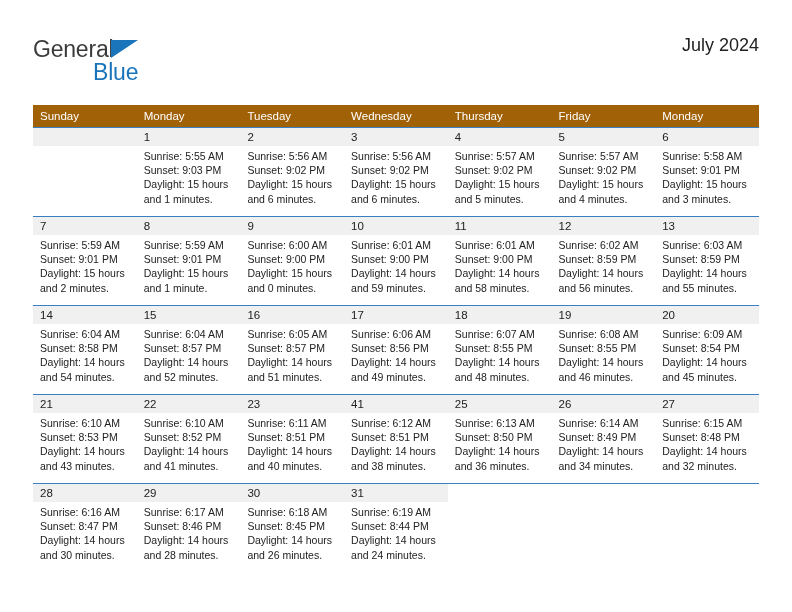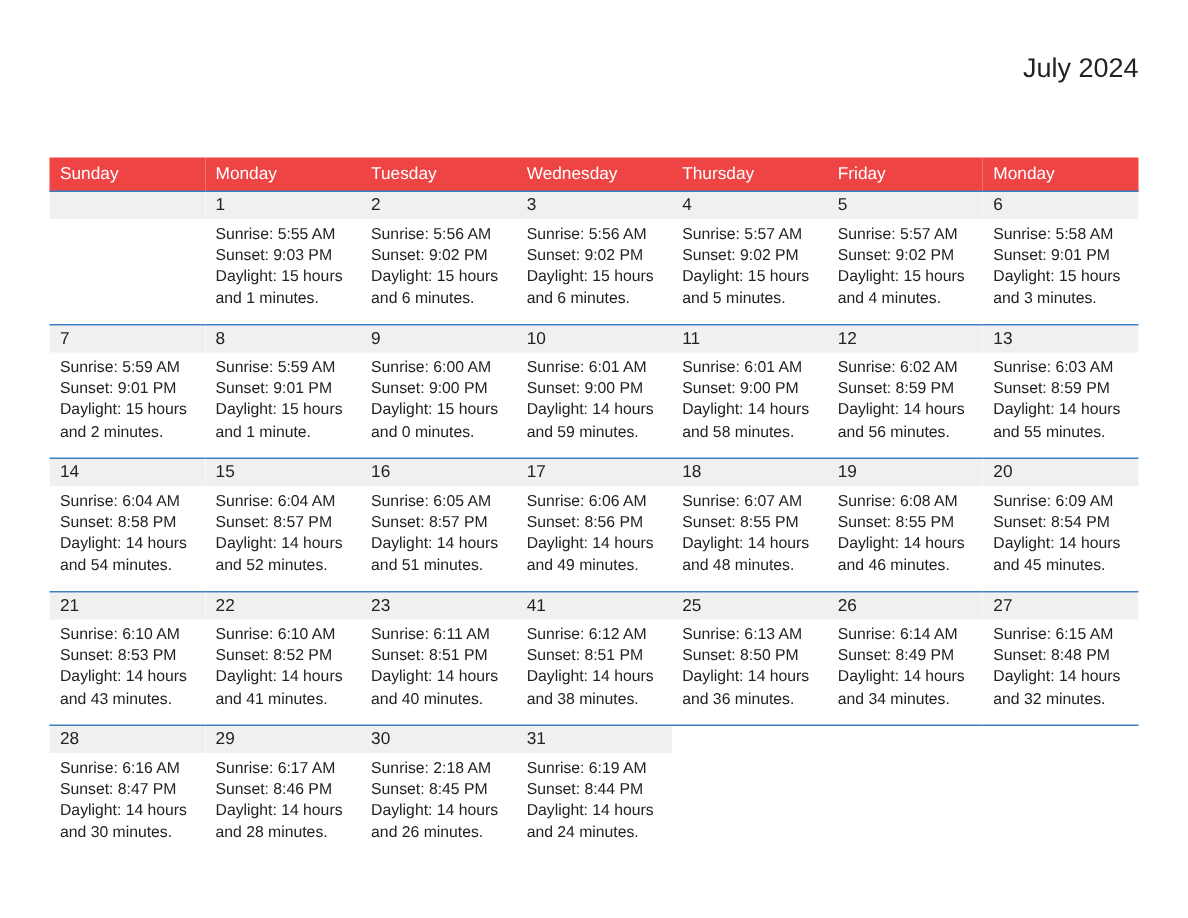--- a/index.html
+++ b/index.html
@@ -87,21 +87,21 @@
   
   .calendar {
     position: absolute;
     left: 33px;
     top: 105px;
     width: 726px;
     border-collapse: collapse;
     table-layout: fixed;
   }
   .dow-row th {
-    background: #ef4444;
+    background: #a16207;
     color: #ffffff;
     font-size: 11.5px;
     font-weight: normal;
     text-align: left;
     padding: 5px 0 5px 7px;
     height: 19px;
     box-sizing: border-box;
     border: none;
   }
   .week-row td {
@@ -142,20 +142,25 @@
     white-space: nowrap;
   }
 </style>
 </head>
 <body>
 
 <div class="page">
 
   <div class="header">
 
+    <div class="logo">
+      <span class="logo-general">General</span>
+      <span class="logo-triangle"></span>
+      <span class="logo-blue">Blue</span>
+    </div>
 
     <div class="title-block">
       <div class="cal-title">July 2024</div>
     </div>
 
   </div>
 
   <table class="calendar">
     <thead>
       <tr class="dow-row">
@@ -504,21 +509,21 @@
             <div>Sunset: 8:46 PM</div>
             <div>Daylight: 14 hours</div>
             <div>and 28 minutes.</div>
           </div>
         </div>
           </td>
         <td>
             <div class="cell-inner">
           <div class="daynum">30</div>
           <div class="details">
-            <div>Sunrise: 2:18 AM</div>
+            <div>Sunrise: 6:18 AM</div>
             <div>Sunset: 8:45 PM</div>
             <div>Daylight: 14 hours</div>
             <div>and 26 minutes.</div>
           </div>
         </div>
           </td>
         <td>
             <div class="cell-inner">
           <div class="daynum">31</div>
           <div class="details">

